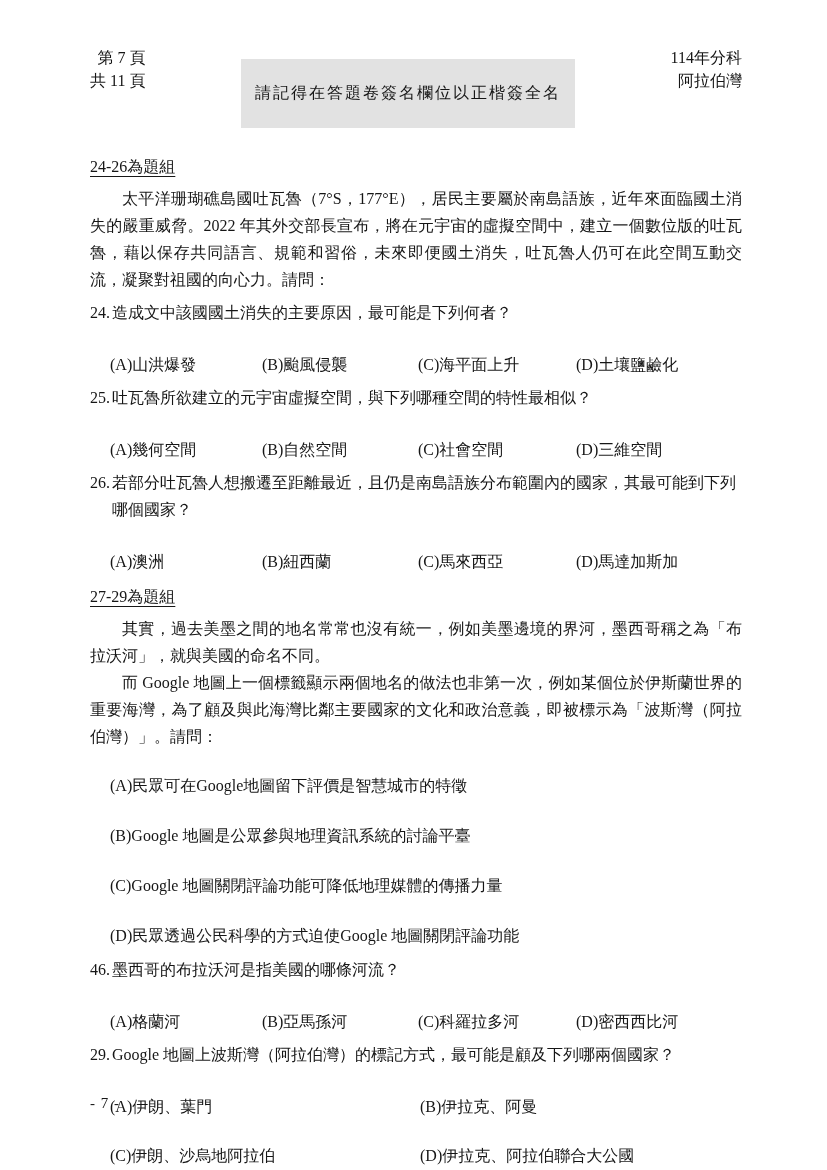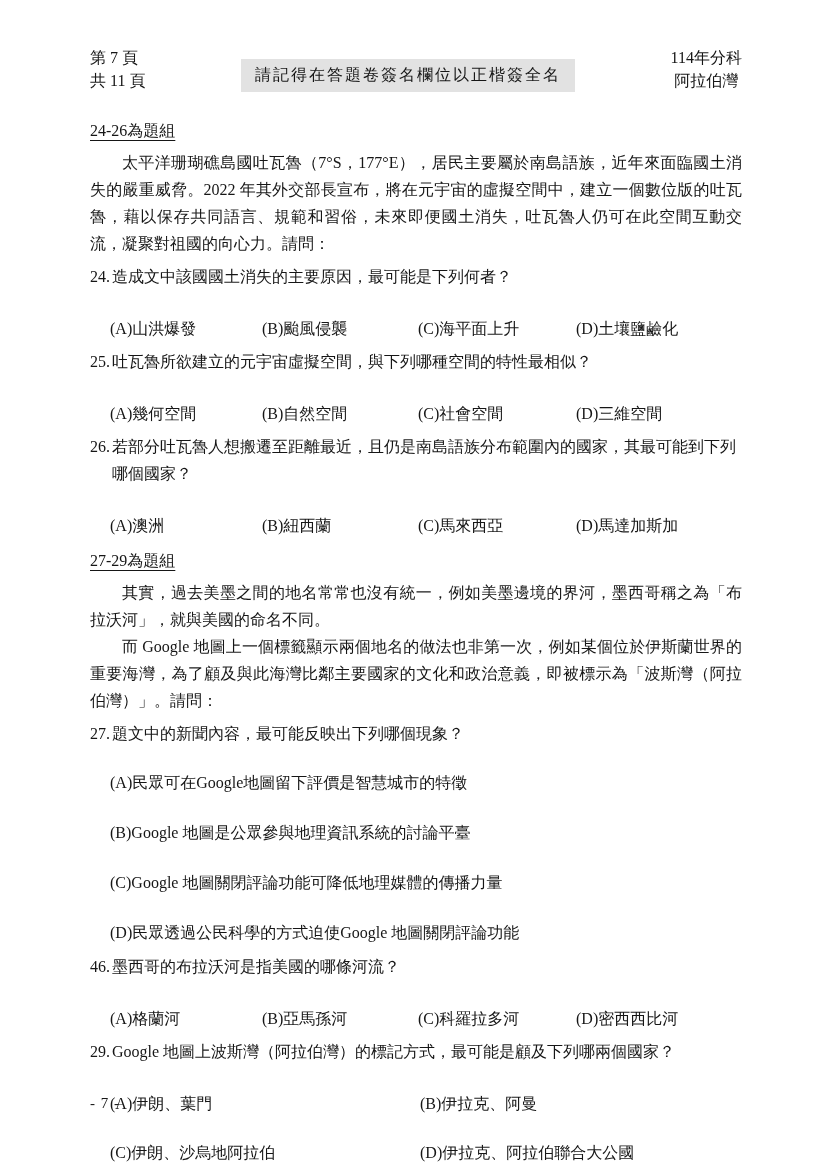--- a/index.html
+++ b/index.html
@@ -20,26 +20,26 @@
     top: 46px;
     width: 652px;
   }
   
   .page-header {
     display: flex;
     justify-content: space-between;
     align-items: flex-start;
     margin-bottom: 26px;
   }
-  .hdr-left div, .hdr-right div { line-height: 23px; }
+  .hdr-left div, .hdr-right div { line-height: 23px; text-align: right; }
   .hdr-right { text-align: center; }
   .notice {
     margin-top: 13px;
     background: #e2e2e2;
-    padding: 6px 14px;
+    padding: 24px 14px;
     font-size: 16px;
     letter-spacing: 2px;
     white-space: nowrap;
   }
   
   .group-title {
     font-size: 16px;
     font-weight: normal;
     text-decoration: underline;
     text-underline-offset: 4px;
@@ -142,24 +142,20 @@
         </div>
       </div>
     </section>
 
     <section class="group">
       <h2 class="group-title">27-29為題組</h2>
       <p class="para">其實，過去美墨之間的地名常常也沒有統一，例如美墨邊境的界河，墨西哥稱之為「布拉沃河」，就與美國的命名不同。</p>
       <p class="para">而 Google 地圖上一個標籤顯示兩個地名的做法也非第一次，例如某個位於伊斯蘭世界的重要海灣，為了顧及與此海灣比鄰主要國家的文化和政治意義，即被標示為「波斯灣（阿拉伯灣）」。請問：</p>
 
       <div class="question">
-        <div class="q-line">
-          <span class="q-num">27.</span>
-          <span class="q-text">題文中的新聞內容，最可能反映出下列哪個現象？</span>
-        </div>
         <div class="options list">
           <span class="option"><span>(A)</span><span>民眾可在Google地圖留下評價是智慧城市的特徵</span></span>
           <span class="option"><span>(B)</span><span>Google 地圖是公眾參與地理資訊系統的討論平臺</span></span>
           <span class="option"><span>(C)</span><span>Google 地圖關閉評論功能可降低地理媒體的傳播力量</span></span>
           <span class="option"><span>(D)</span><span>民眾透過公民科學的方式迫使Google 地圖關閉評論功能</span></span>
         </div>
       </div>
 
       <div class="question">
         <div class="q-line">

